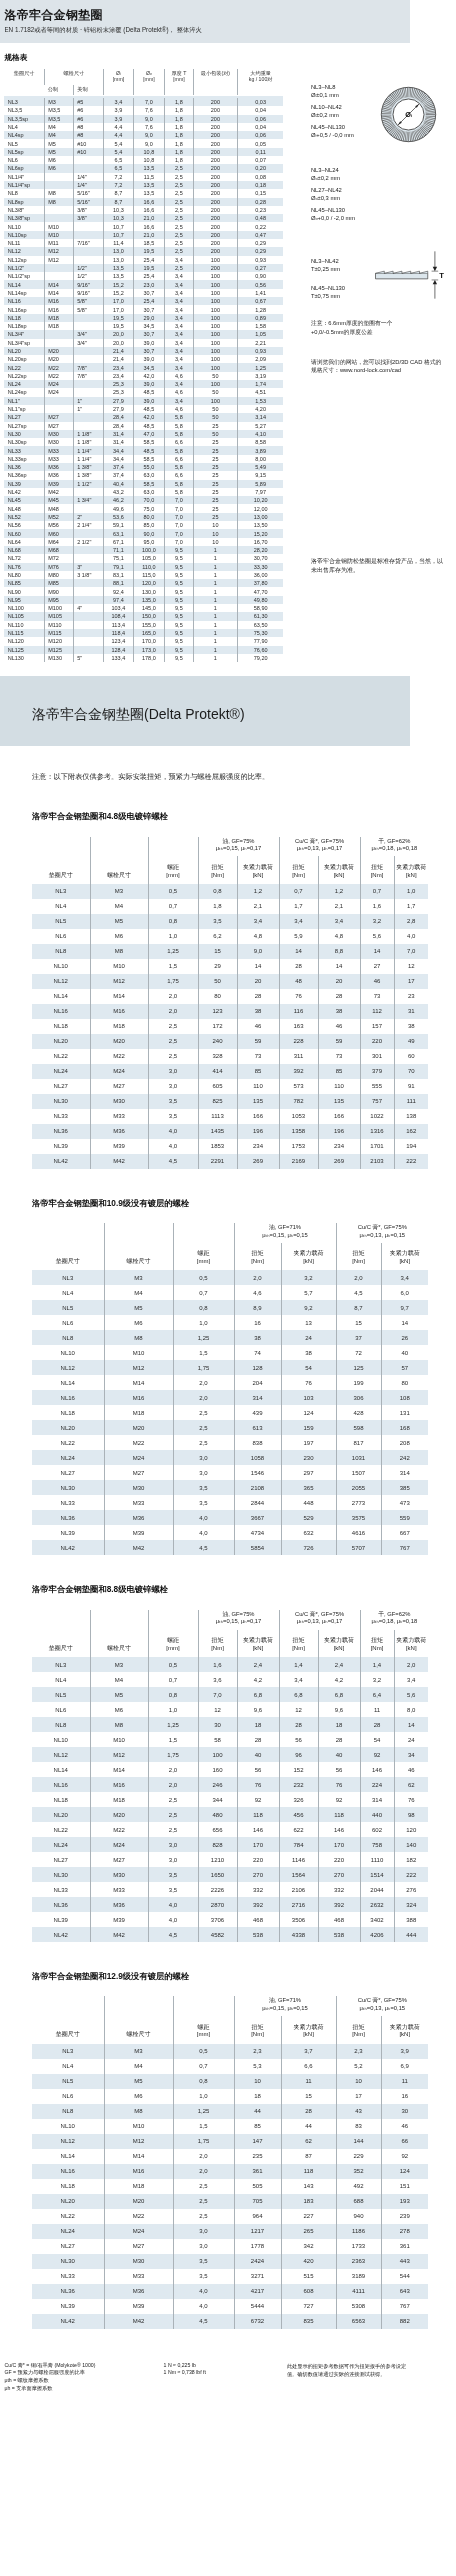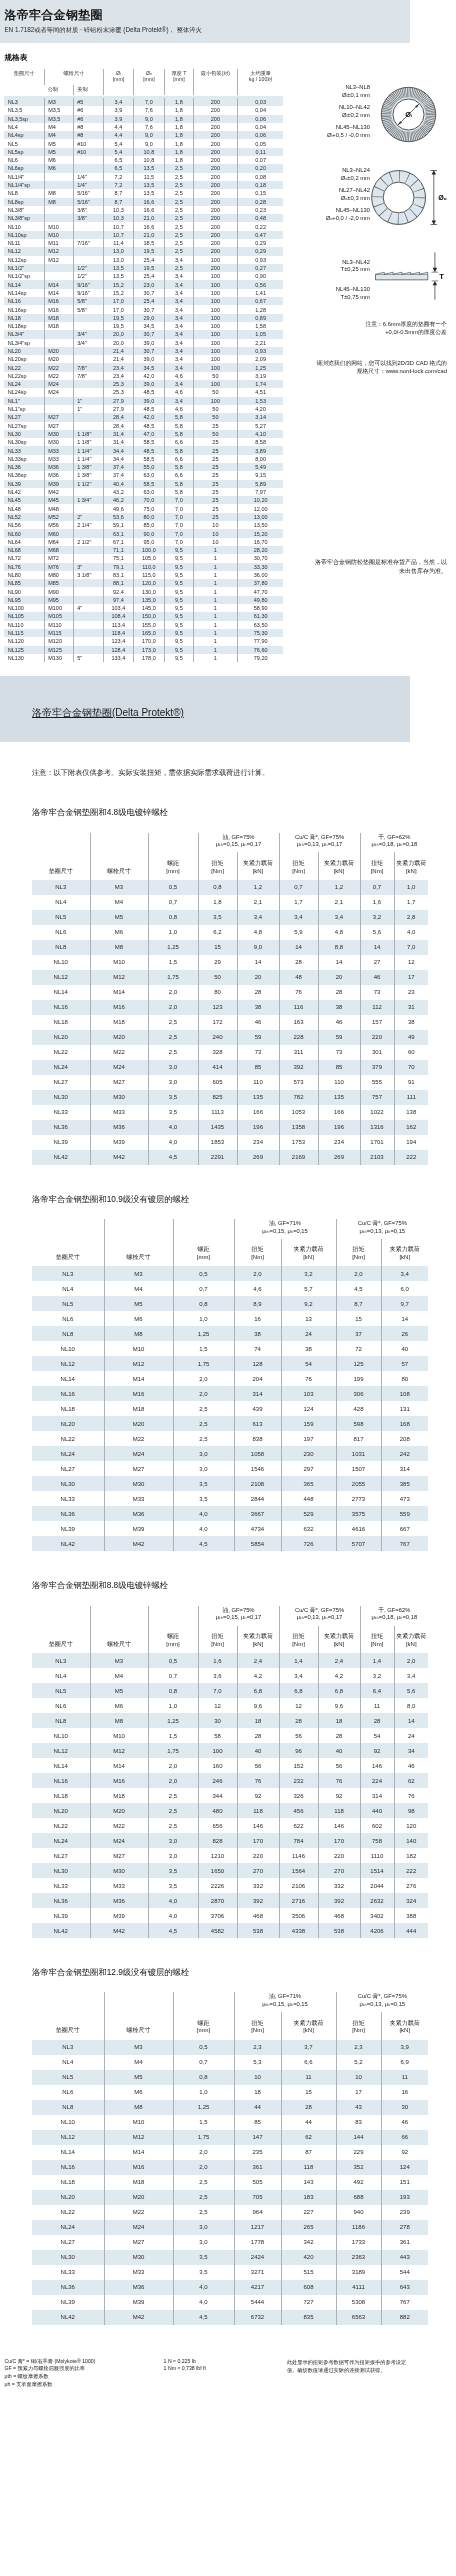--- a/index.html
+++ b/index.html
@@ -28,38 +28,38 @@
   .spec-table th:first-child,.spec-table td:first-child{border-left:none;}
   .spec-table thead th{height:14.3px;text-align:center;}
   .spec-table thead tr.sub th{height:7.7px;text-align:left;padding-left:3.3px;}
   .spec-table td{height:8.3px;padding:0 1.7px;text-align:center;color:#2b2b2b;}
   .spec-table td:first-child{text-align:left;padding-left:3.3px;}
   .spec-table td:nth-child(2),.spec-table td:nth-child(3){text-align:left;padding-left:3.3px;}
   .spec-table tbody tr:nth-child(odd){background:#dfe9f0;}
   .spec-table thead{border-bottom:3.3px solid transparent;}
 
   
-  .right-rail{width:142px;margin-left:27.5px;font-size:5.8px;color:#222;text-align:right;}
+  .right-rail{width:142px;margin-left:27.5px;font-size:5.8px;color:#222;}
   .tol-block{display:flex;margin-bottom:14.3px;}
   .tol-labels{width:59px;line-height:1.25;}
   .tol-labels .tl{margin-bottom:5px;}
   .tol-labels .tl div:first-child{margin-bottom:0.6px;}
   .tol-fig{flex:1;display:flex;justify-content:center;}
   .note-small{font-size:5.8px;line-height:1.45;margin:2.2px 0 0 0;}
   .cad-note{font-size:5.8px;line-height:1.45;margin-top:22px;}
   .stock-note{font-size:6px;line-height:1.5;margin-top:182px;}
 
   
   .torque-band{background:#d3dde3;margin-top:14.3px;padding:24px 0 22px 32px;}
   .torque-band h2{margin:0;font-size:15px;font-weight:bold;color:#111;}
-  .torque-band .sub{margin-top:5.5px;font-size:10px;color:#1c1c1c;text-decoration:underline;}
+  .torque-band .sub{margin-top:5.5px;font-size:14px;color:#1c1c1c;}
   .torque-note{margin:26.4px 0 0 32px;font-size:7.2px;color:#1c1c1c;}
 
   .torque-block{margin:29px 0 0 32px;}
-  .torque-block h3{font-size:8.3px;font-weight:normal;margin:0 0 14.3px 0;color:#111;}
+  .torque-block h3{font-size:8.3px;font-weight:bold;margin:0 0 14.3px 0;color:#111;}
   .torque-table{width:395px;font-size:6px;}
   .torque-table th,.torque-table td{border-left:0.6px solid #aab2b8;}
   .torque-table th:first-child,.torque-table td:first-child{border-left:none;}
   .torque-table thead th{font-weight:normal;color:#222;padding:1.1px 1.1px;vertical-align:bottom;text-align:center;line-height:1.3;white-space:pre-line;}
   .torque-table thead tr.cond th{vertical-align:top;height:17.6px;font-size:5.8px;}
   .torque-table thead tr.cols th{height:22px;font-size:6px;padding-bottom:4.4px;}
   .torque-table td{height:15px;text-align:center;color:#2b2b2b;padding:0 1.1px;}
   .torque-table tbody tr:nth-child(odd){background:#dfe9f0;}
 
   
@@ -836,33 +836,20 @@
               </div>
             <div class="tl">
                 <div>NL27–NL42</div>
                 <div>Øₒ±0,3 mm</div>
               </div>
             <div class="tl">
                 <div>NL45–NL130</div>
                 <div>Øₒ+0,0 / -2,0 mm</div>
               </div>
           </div>
-          <div class="tol-fig">
-            <svg width="77" height="61" viewBox="0 0 140 110" style="font-size:10.5px">
-              <circle cx="52" cy="55" r="49" fill="#dce6ec" stroke="#333" stroke-width="1.5"></circle>
-              <circle cx="52" cy="55" r="39" fill="none" stroke="#444" stroke-width="20" stroke-dasharray="1 14.3"></circle>
-              <circle cx="52" cy="55" r="28" fill="#ffffff" stroke="#333" stroke-width="1.5"></circle>
-              <line x1="116" y1="6" x2="116" y2="104" stroke="#222" stroke-width="1.2"></line>
-              <polygon points="116,6 112,13 120,13" fill="#222"></polygon>
-              <polygon points="116,104 112,97 120,97" fill="#222"></polygon>
-              <line x1="110" y1="6" x2="122" y2="6" stroke="#222" stroke-width="1.2"></line>
-              <line x1="110" y1="104" x2="122" y2="104" stroke="#222" stroke-width="1.2"></line>
-              <text x="124" y="60" font-size="13" font-weight="bold" fill="#111">Øₒ</text>
-            </svg>
-          </div>
         </div>
 
         <div class="tol-block" style="margin-top:23px;">
           <div class="tol-labels">
             <div class="tl" style="margin-top:7.7px;">
                 <div>NL3–NL42</div>
                 <div>T±0,25 mm</div>
               </div>
             <div class="tl" style="margin-top:12px;">
                 <div>NL45–NL130</div>
@@ -891,21 +878,21 @@
 
         <div class="stock-note">洛帝牢合金钢防松垫圈是标准存货产品，当然，以未出售库存为准。</div>
       </div>
     </div>
   </div>
 
   <div class="torque-band">
     <div class="sub">洛帝牢合金钢垫圈(Delta Protekt®)</div>
   </div>
 
-  <div class="torque-note">注意：以下附表仅供参考。实际安装扭矩，需依据实际需求载荷进行计算。</div>
+  <div class="torque-note">注意：以下附表仅供参考。实际安装扭矩，预紧力与螺栓屈服强度的比率。</div>
 
   <div class="torque-block">
     <h3>洛帝牢合金钢垫圈和4.8级电镀锌螺栓</h3>
     <table class="torque-table">
         <colgroup>
           <col style="width: 58px;">
           <col style="width: 58px;">
           <col style="width: 50px;">
           <col style="width: 39px;">
           <col style="width: 42px;">

